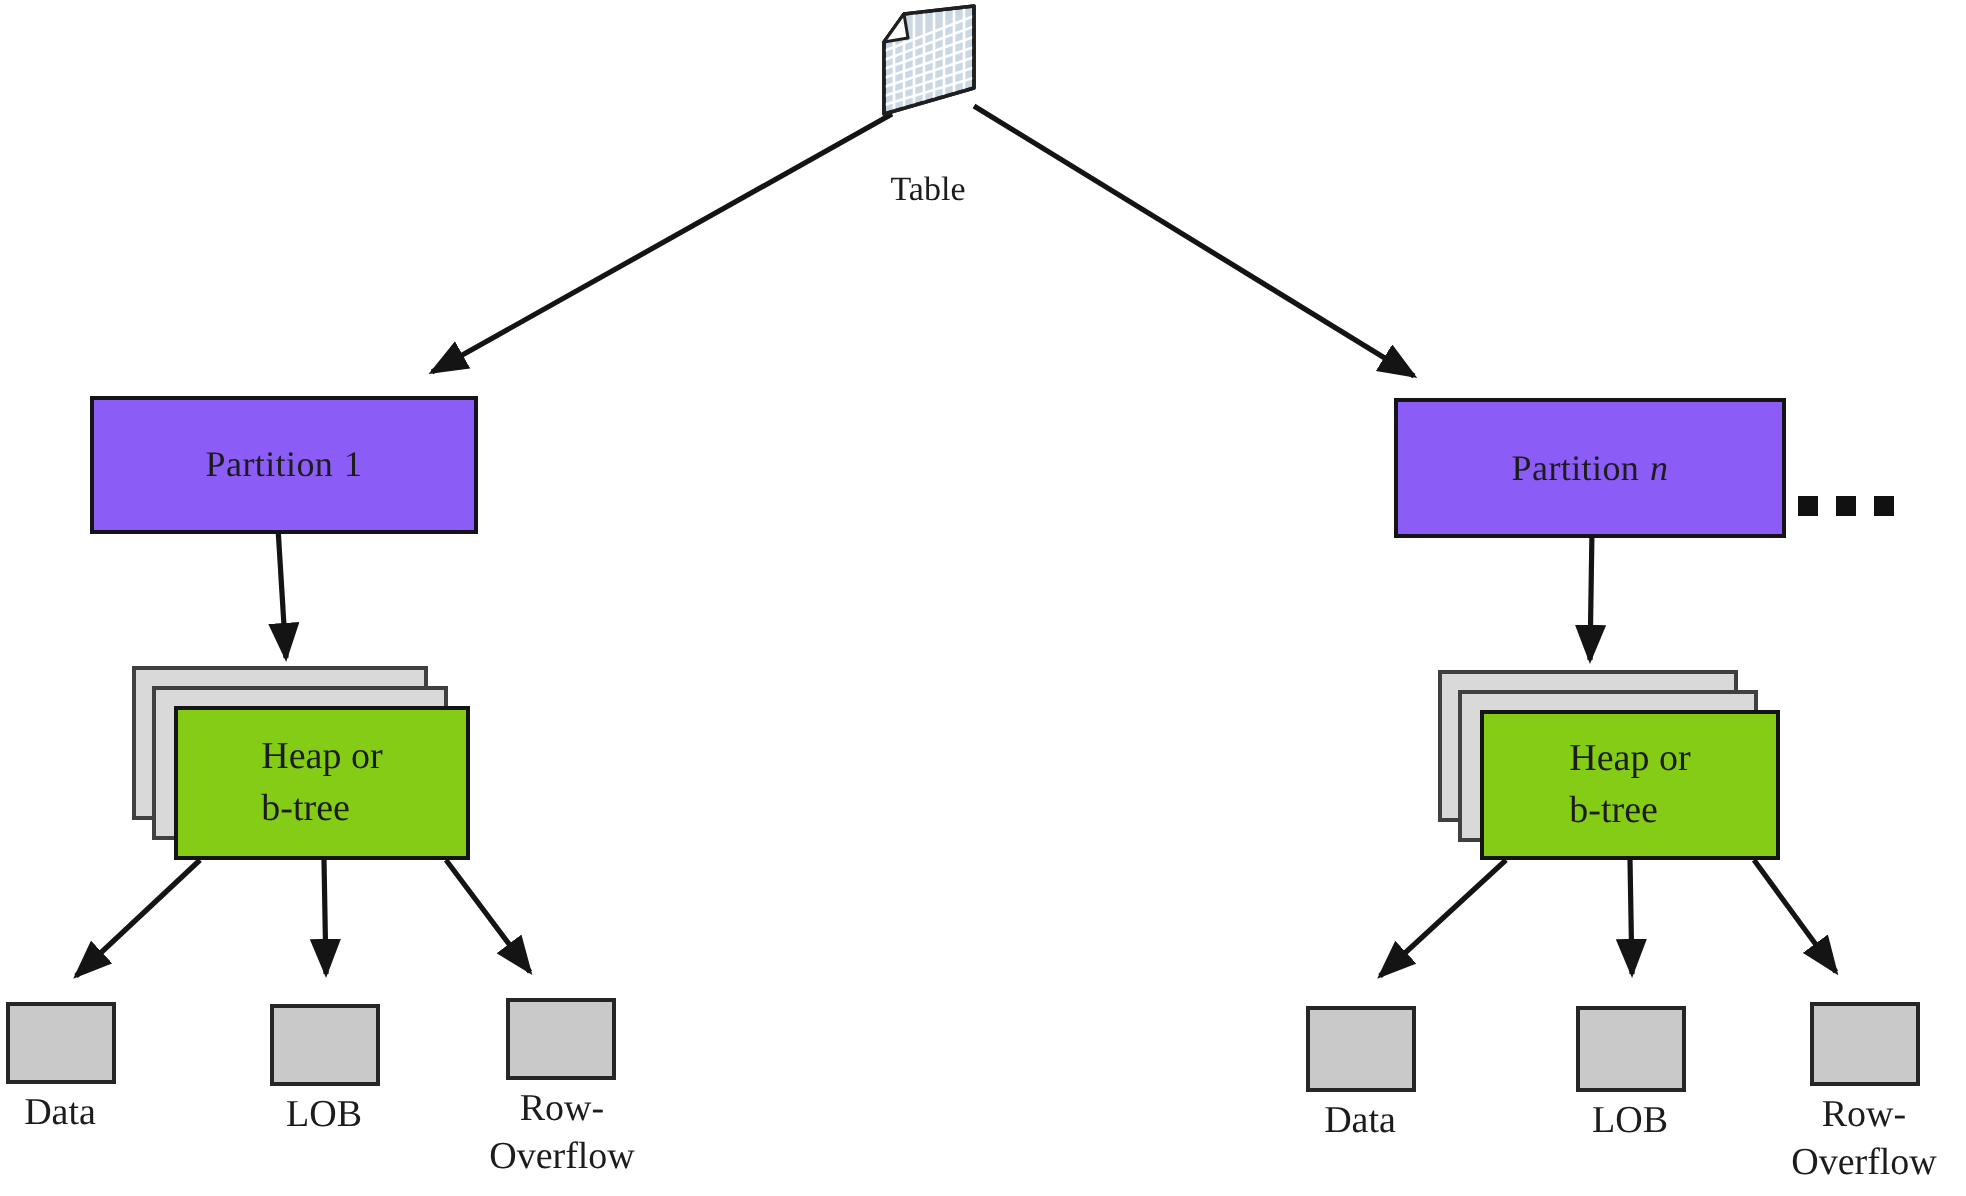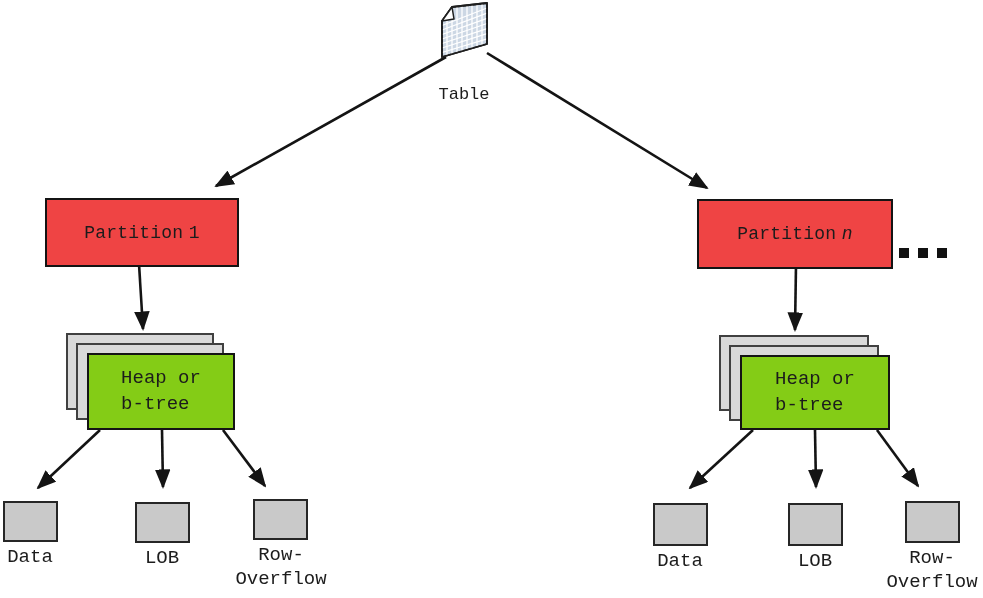--- a/index.html
+++ b/index.html
@@ -1,24 +1,24 @@
 <!DOCTYPE html>
 <html><head>
 <meta charset="utf-8">
 <style>
   html,body{margin:0;padding:0;background:#ffffff;}
   #canvas{
     position:relative;width:983px;height:598px;background:#ffffff;overflow:hidden;
-    font-family:Liberation Mono, monospace;color:#1c1c1c;
+    font-family:Liberation Serif, serif;color:#1c1c1c;
   }
   #arrows{position:absolute;left:0;top:0;width:983px;height:598px;}
   #arrows line{stroke:#141414;stroke-width:2.6;}
   .abs{position:absolute;}
   .pbox{
-    background:#ef4444;border:2px solid #141414;
+    background:#8b5cf6;border:2px solid #141414;
     display:flex;align-items:center;justify-content:center;
     font-size:18px;letter-spacing:.2px;
   }
   .pindex{margin-left:.30em;}
   .italic{font-style:italic;}
   .stack{background:#d9d9d9;border:2px solid #404040;box-sizing:border-box;}
   .stack-front{
     background:#84cc16;border:2px solid #141414;box-sizing:border-box;
     display:flex;align-items:center;justify-content:center;
   }

